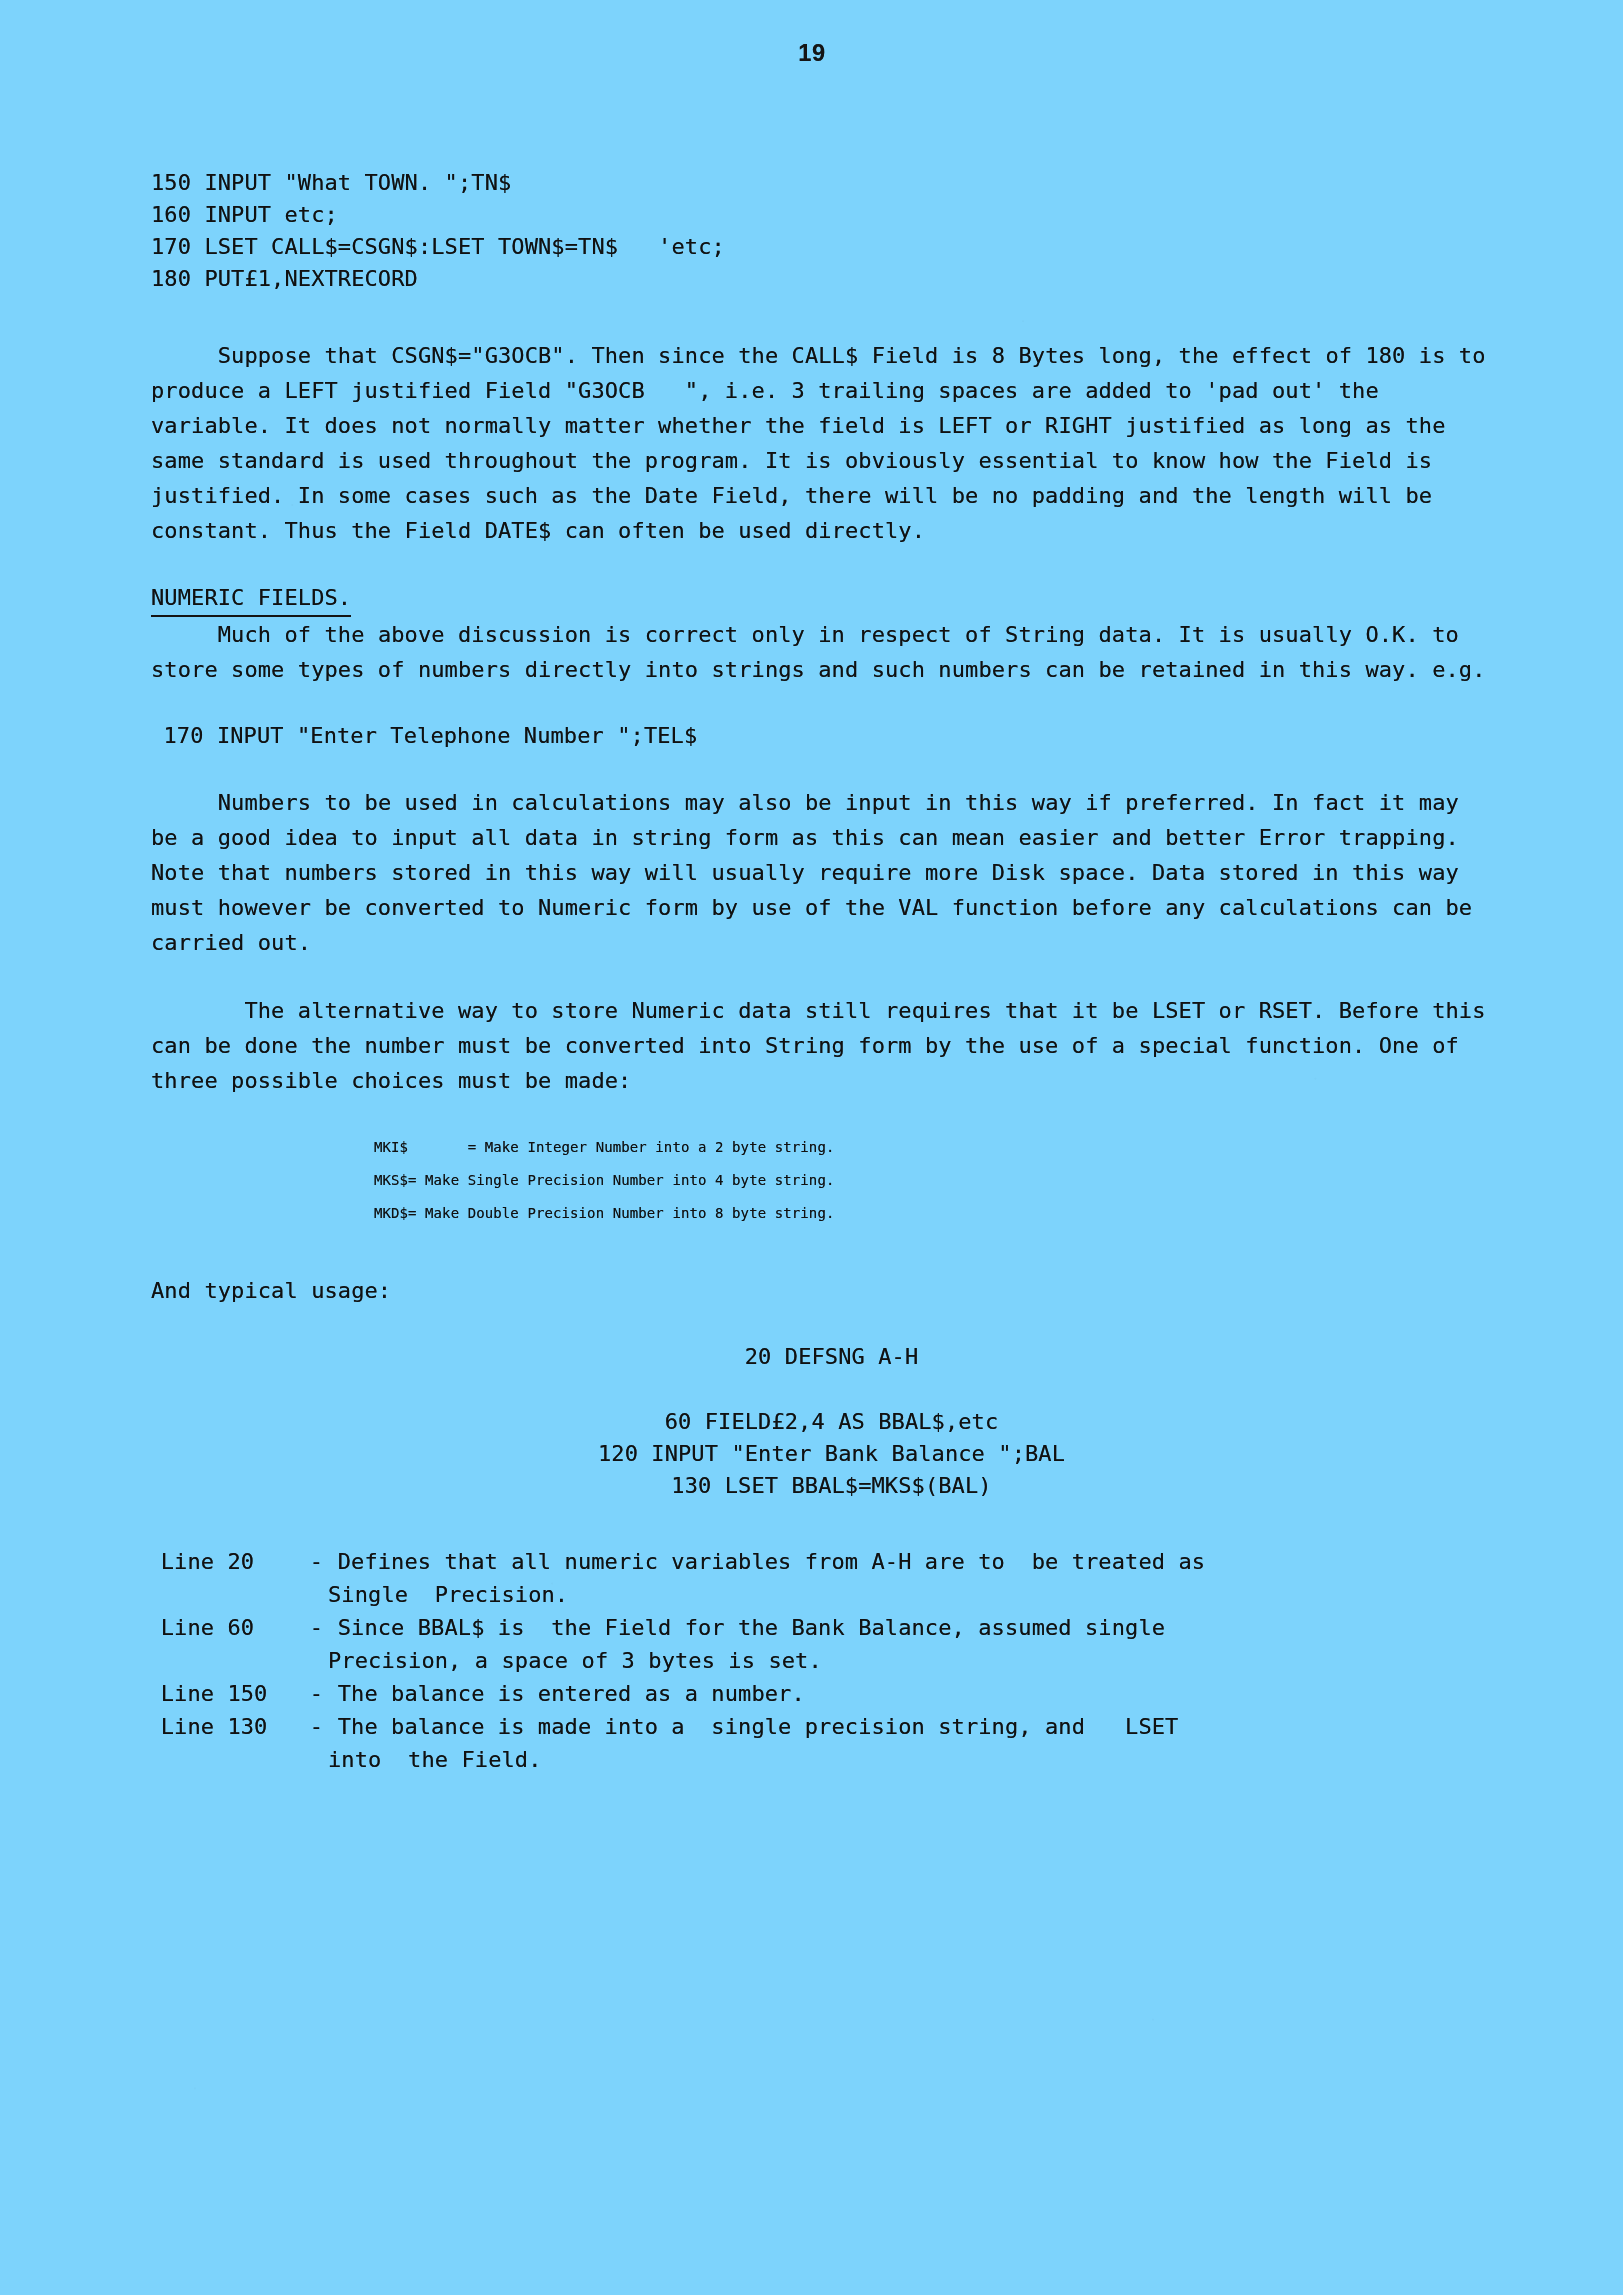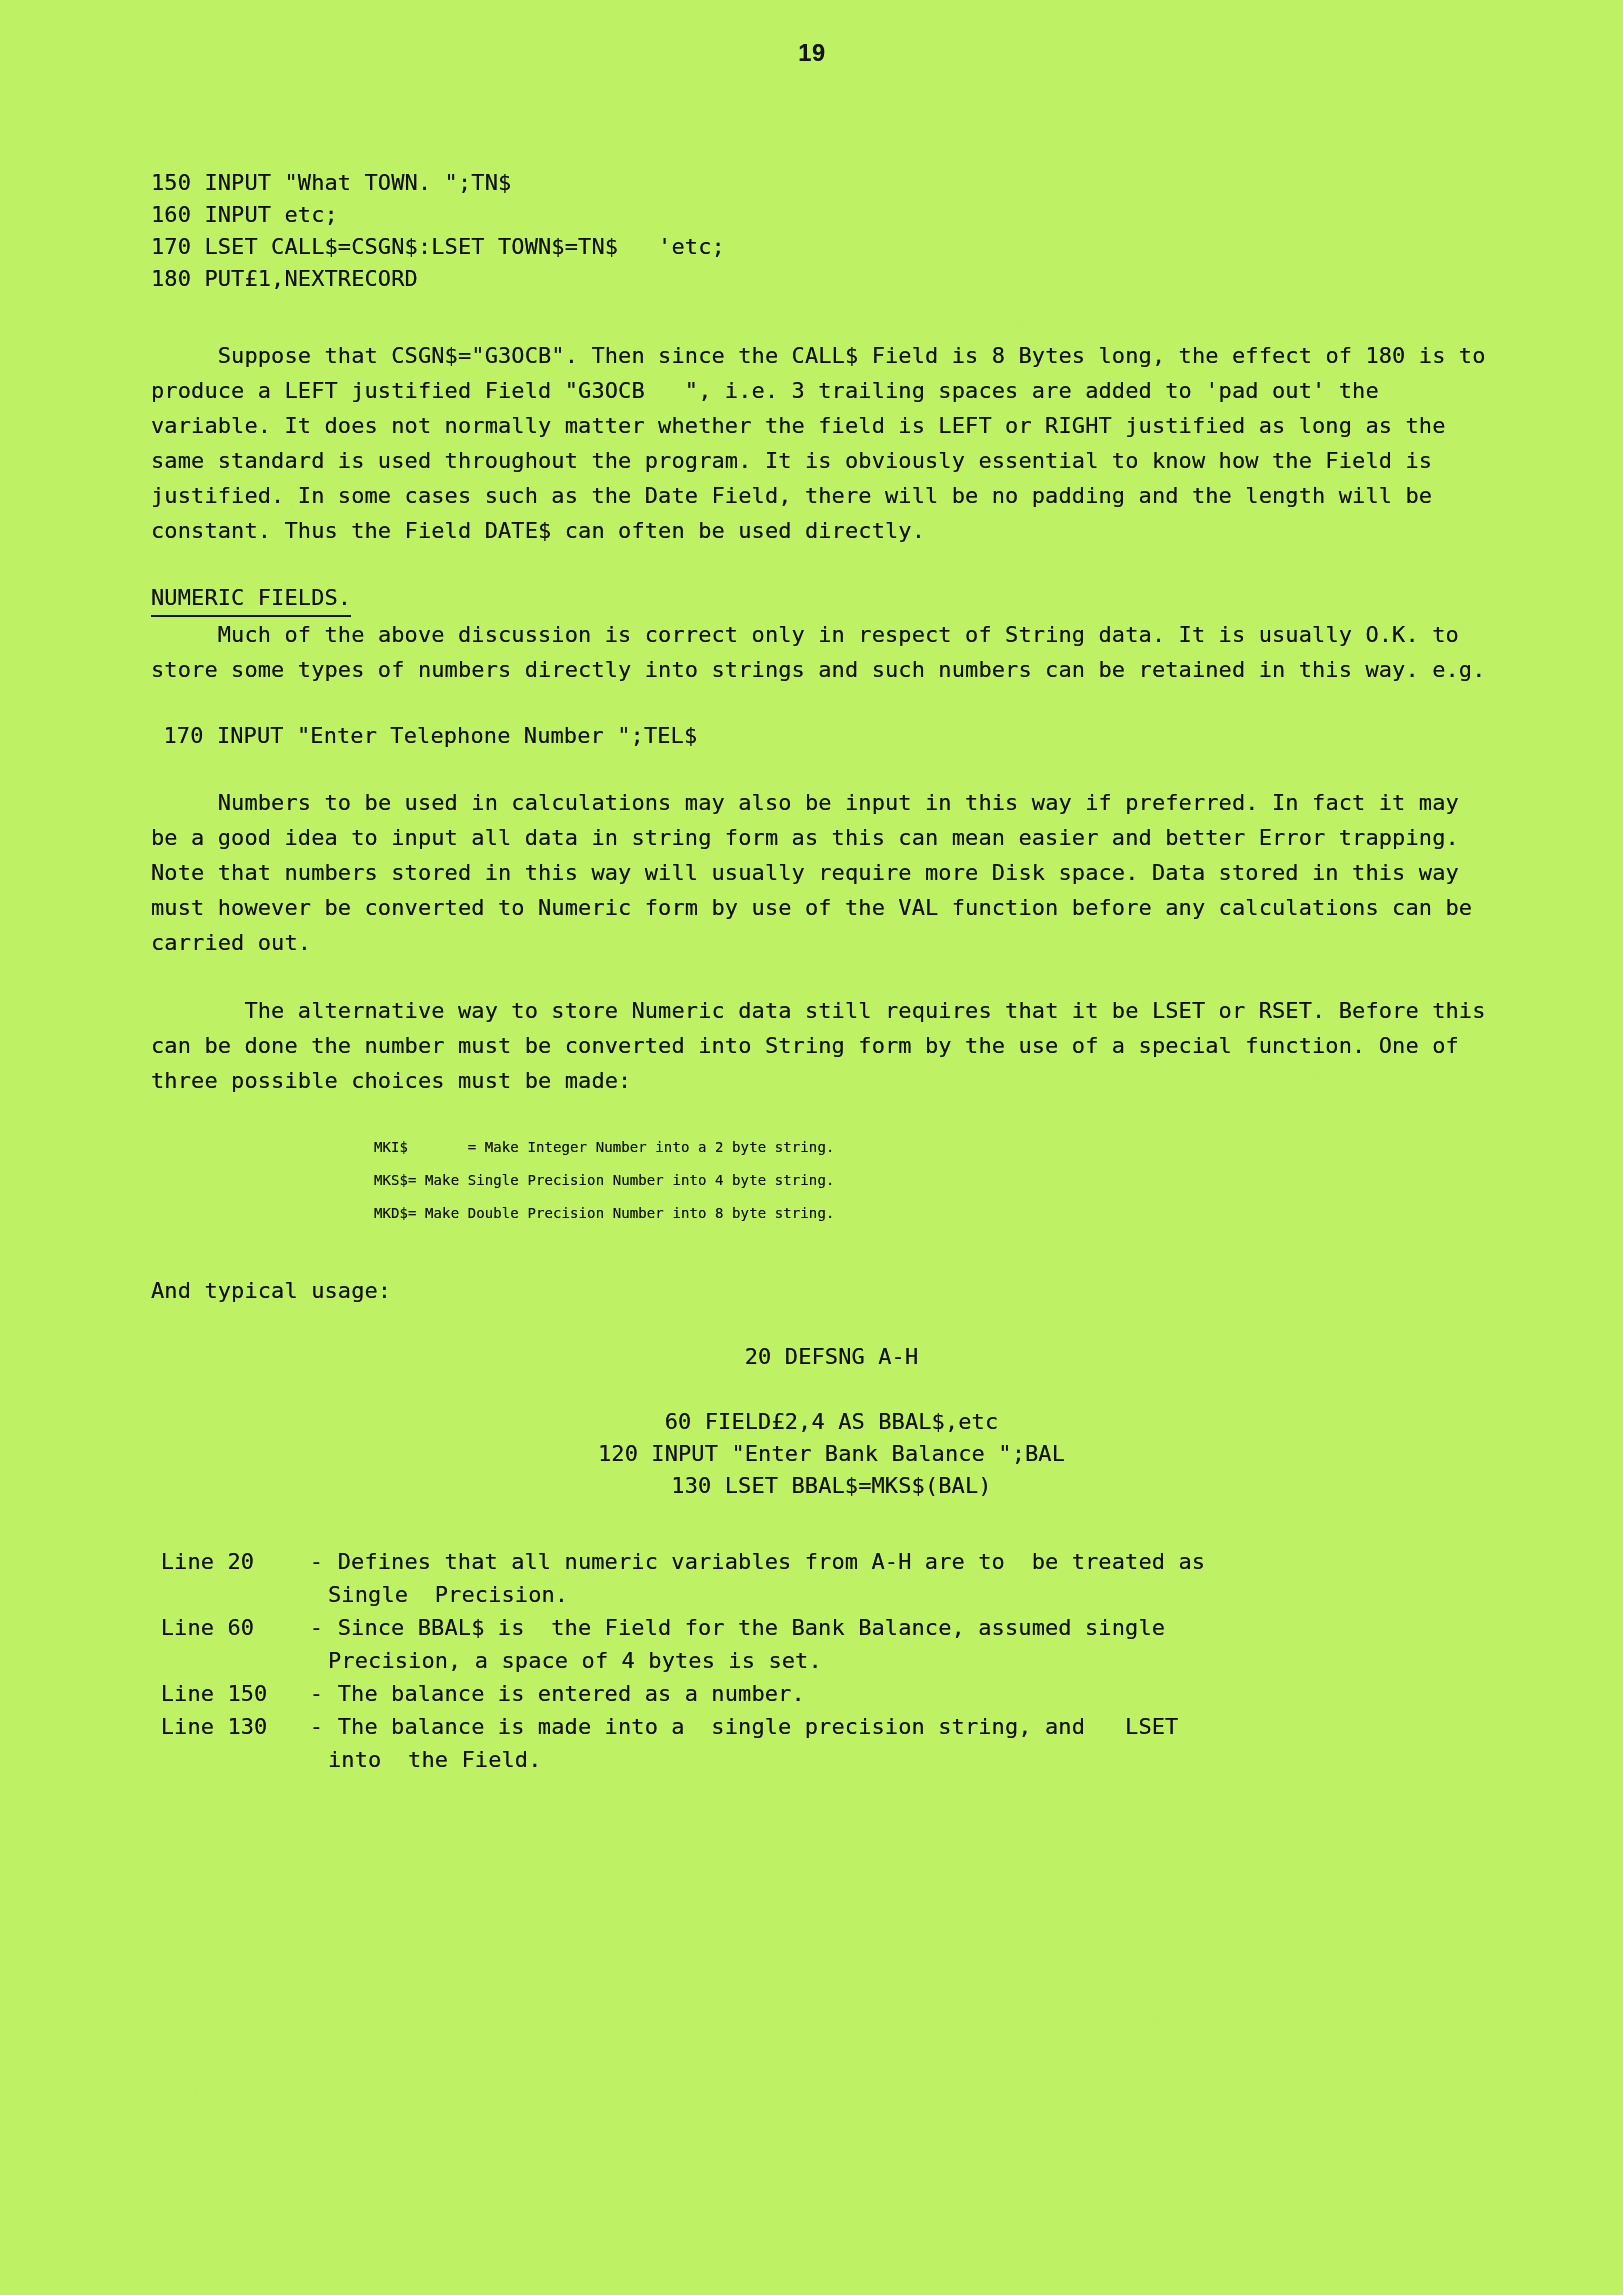--- a/index.html
+++ b/index.html
@@ -12,21 +12,21 @@
     height: 2295px;
     position: relative;
     font-family: "DejaVu Sans Mono", "Liberation Mono", monospace;
     color: #111111;
     overflow: hidden;
   }
 
   .page {
     position: absolute;
     inset: 0;
-    background: #bef264;
+    background: #7dd3fc;
   }
 
   
   .paper-grain {
     position: absolute;
     inset: 0;
     pointer-events: none;
     background:
       radial-gradient(circle at 18% 22%, rgba(0,0,0,0.025) 0 0.7px, transparent 1.4px),
       radial-gradient(circle at 63% 14%, rgba(0,0,0,0.02) 0 0.7px, transparent 1.4px),
@@ -196,21 +196,21 @@
       <tr>
         <td colspan="3" class="note-cont">Single  Precision.</td>
       </tr>
 
       <tr>
         <td class="note-label">Line 60</td>
         <td class="note-dash">-</td>
         <td>Since BBAL$ is  the Field for the Bank Balance, assumed single</td>
       </tr>
       <tr>
-        <td colspan="3" class="note-cont">Precision, a space of 4 bytes is set.</td>
+        <td colspan="3" class="note-cont">Precision, a space of 3 bytes is set.</td>
       </tr>
 
       <tr>
         <td class="note-label">Line 150</td>
         <td class="note-dash">-</td>
         <td>The balance is entered as a number.</td>
       </tr>
 
       <tr>
         <td class="note-label">Line 130</td>

